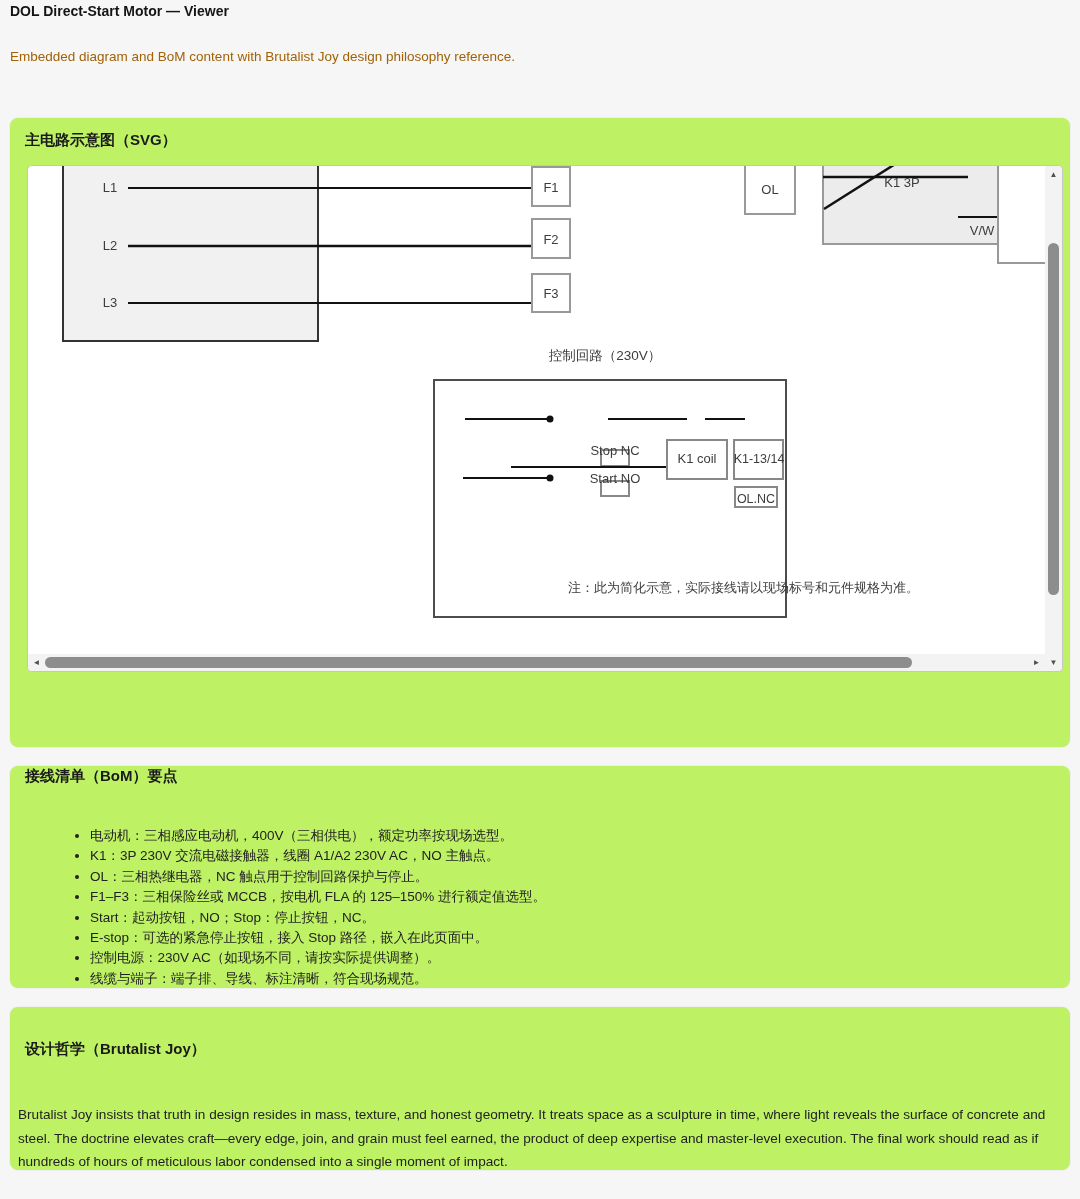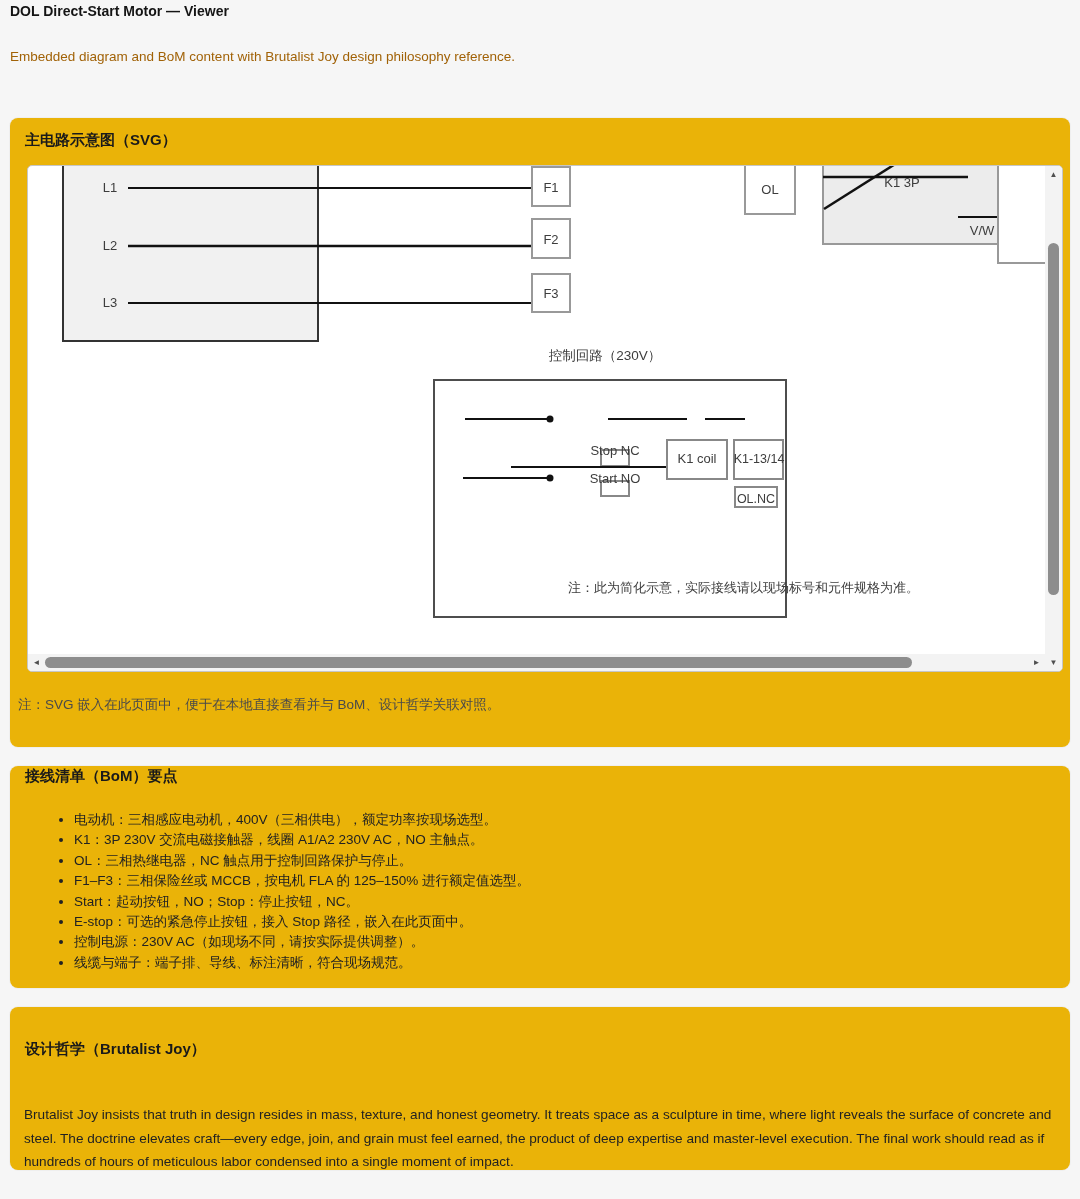--- a/index.html
+++ b/index.html
@@ -12,21 +12,21 @@
   .page-title {
     position:absolute; left:10px; top:3px;
     font-size:14px; font-weight:700; color:#141414; margin:0;
   }
   .page-subtitle {
     position:absolute; left:10px; top:49px;
     font-size:13.5px; color:#a16207;
   }
   .panel {
     position:absolute; left:10px; width:1060px;
-    background:#eab308; border-radius:8px;
+    background:#bef264; border-radius:8px;
     box-shadow:0 0 0 1px #efefef;
   }
   #panel-diagram    { top:118px;  height:629px; }
   #panel-bom        { top:766px;  height:222px; }
   #panel-philosophy { top:1007px; height:163px; }
   .panel-heading {
     position:absolute; left:15px; margin:0;
     font-size:15px; font-weight:700; color:#1a1a1a;
   }
   #panel-diagram .panel-heading { top:13px; }
@@ -72,28 +72,28 @@
     left:17px; width:867px;
     background:#8d8d8d; border-radius:6px;
   }
   .diagram-note {
     position:absolute; left:8px; top:578px;
     font-size:13.5px; color:#4a4a4a;
   }
 
   
   .bom-list {
-    position:absolute; left:46px; top:44px; margin:0;
+    position:absolute; left:46px; top:44px; margin:16px;
     padding-left:18px; list-style:disc;
     font-size:13.5px; line-height:20.4px; color:#222;
   }
 
   
   .philosophy-body {
-    position:absolute; left:14px; top:96px; width:1032px;
+    position:absolute; left:8px; top:96px; width:1032px;
     font-size:13.6px; line-height:23.7px; color:#222; margin:0;
   }
 </style>
 </head>
 <body>
 
 <h1 class="page-title">DOL Direct-Start Motor — Viewer</h1>
 <div class="page-subtitle">Embedded diagram and BoM content with Brutalist Joy design philosophy reference.</div>
 
 <section class="panel" id="panel-diagram">
@@ -165,21 +165,20 @@
       <div class="vthumb"></div>
       <div class="sb-btn down">▼</div>
     </div>
     <div class="hscroll">
       <div class="sb-btn left">◄</div>
       <div class="hthumb"></div>
       <div class="sb-btn right">►</div>
     </div>
   </div>
 
-  <div class="diagram-note">注：SVG 嵌入在此页面中，便于在本地直接查看并与 BoM、设计哲学关联对照。</div>
 </section>
 
 <section class="panel" id="panel-bom">
   <h2 class="panel-heading">接线清单（BoM）要点</h2>
   <ul class="bom-list">
     <li>电动机：三相感应电动机，400V（三相供电），额定功率按现场选型。</li>
     <li>K1：3P 230V 交流电磁接触器，线圈 A1/A2 230V AC，NO 主触点。</li>
     <li>OL：三相热继电器，NC 触点用于控制回路保护与停止。</li>
     <li>F1–F3：三相保险丝或 MCCB，按电机 FLA 的 125–150% 进行额定值选型。</li>
     <li>Start：起动按钮，NO；Stop：停止按钮，NC。</li>

